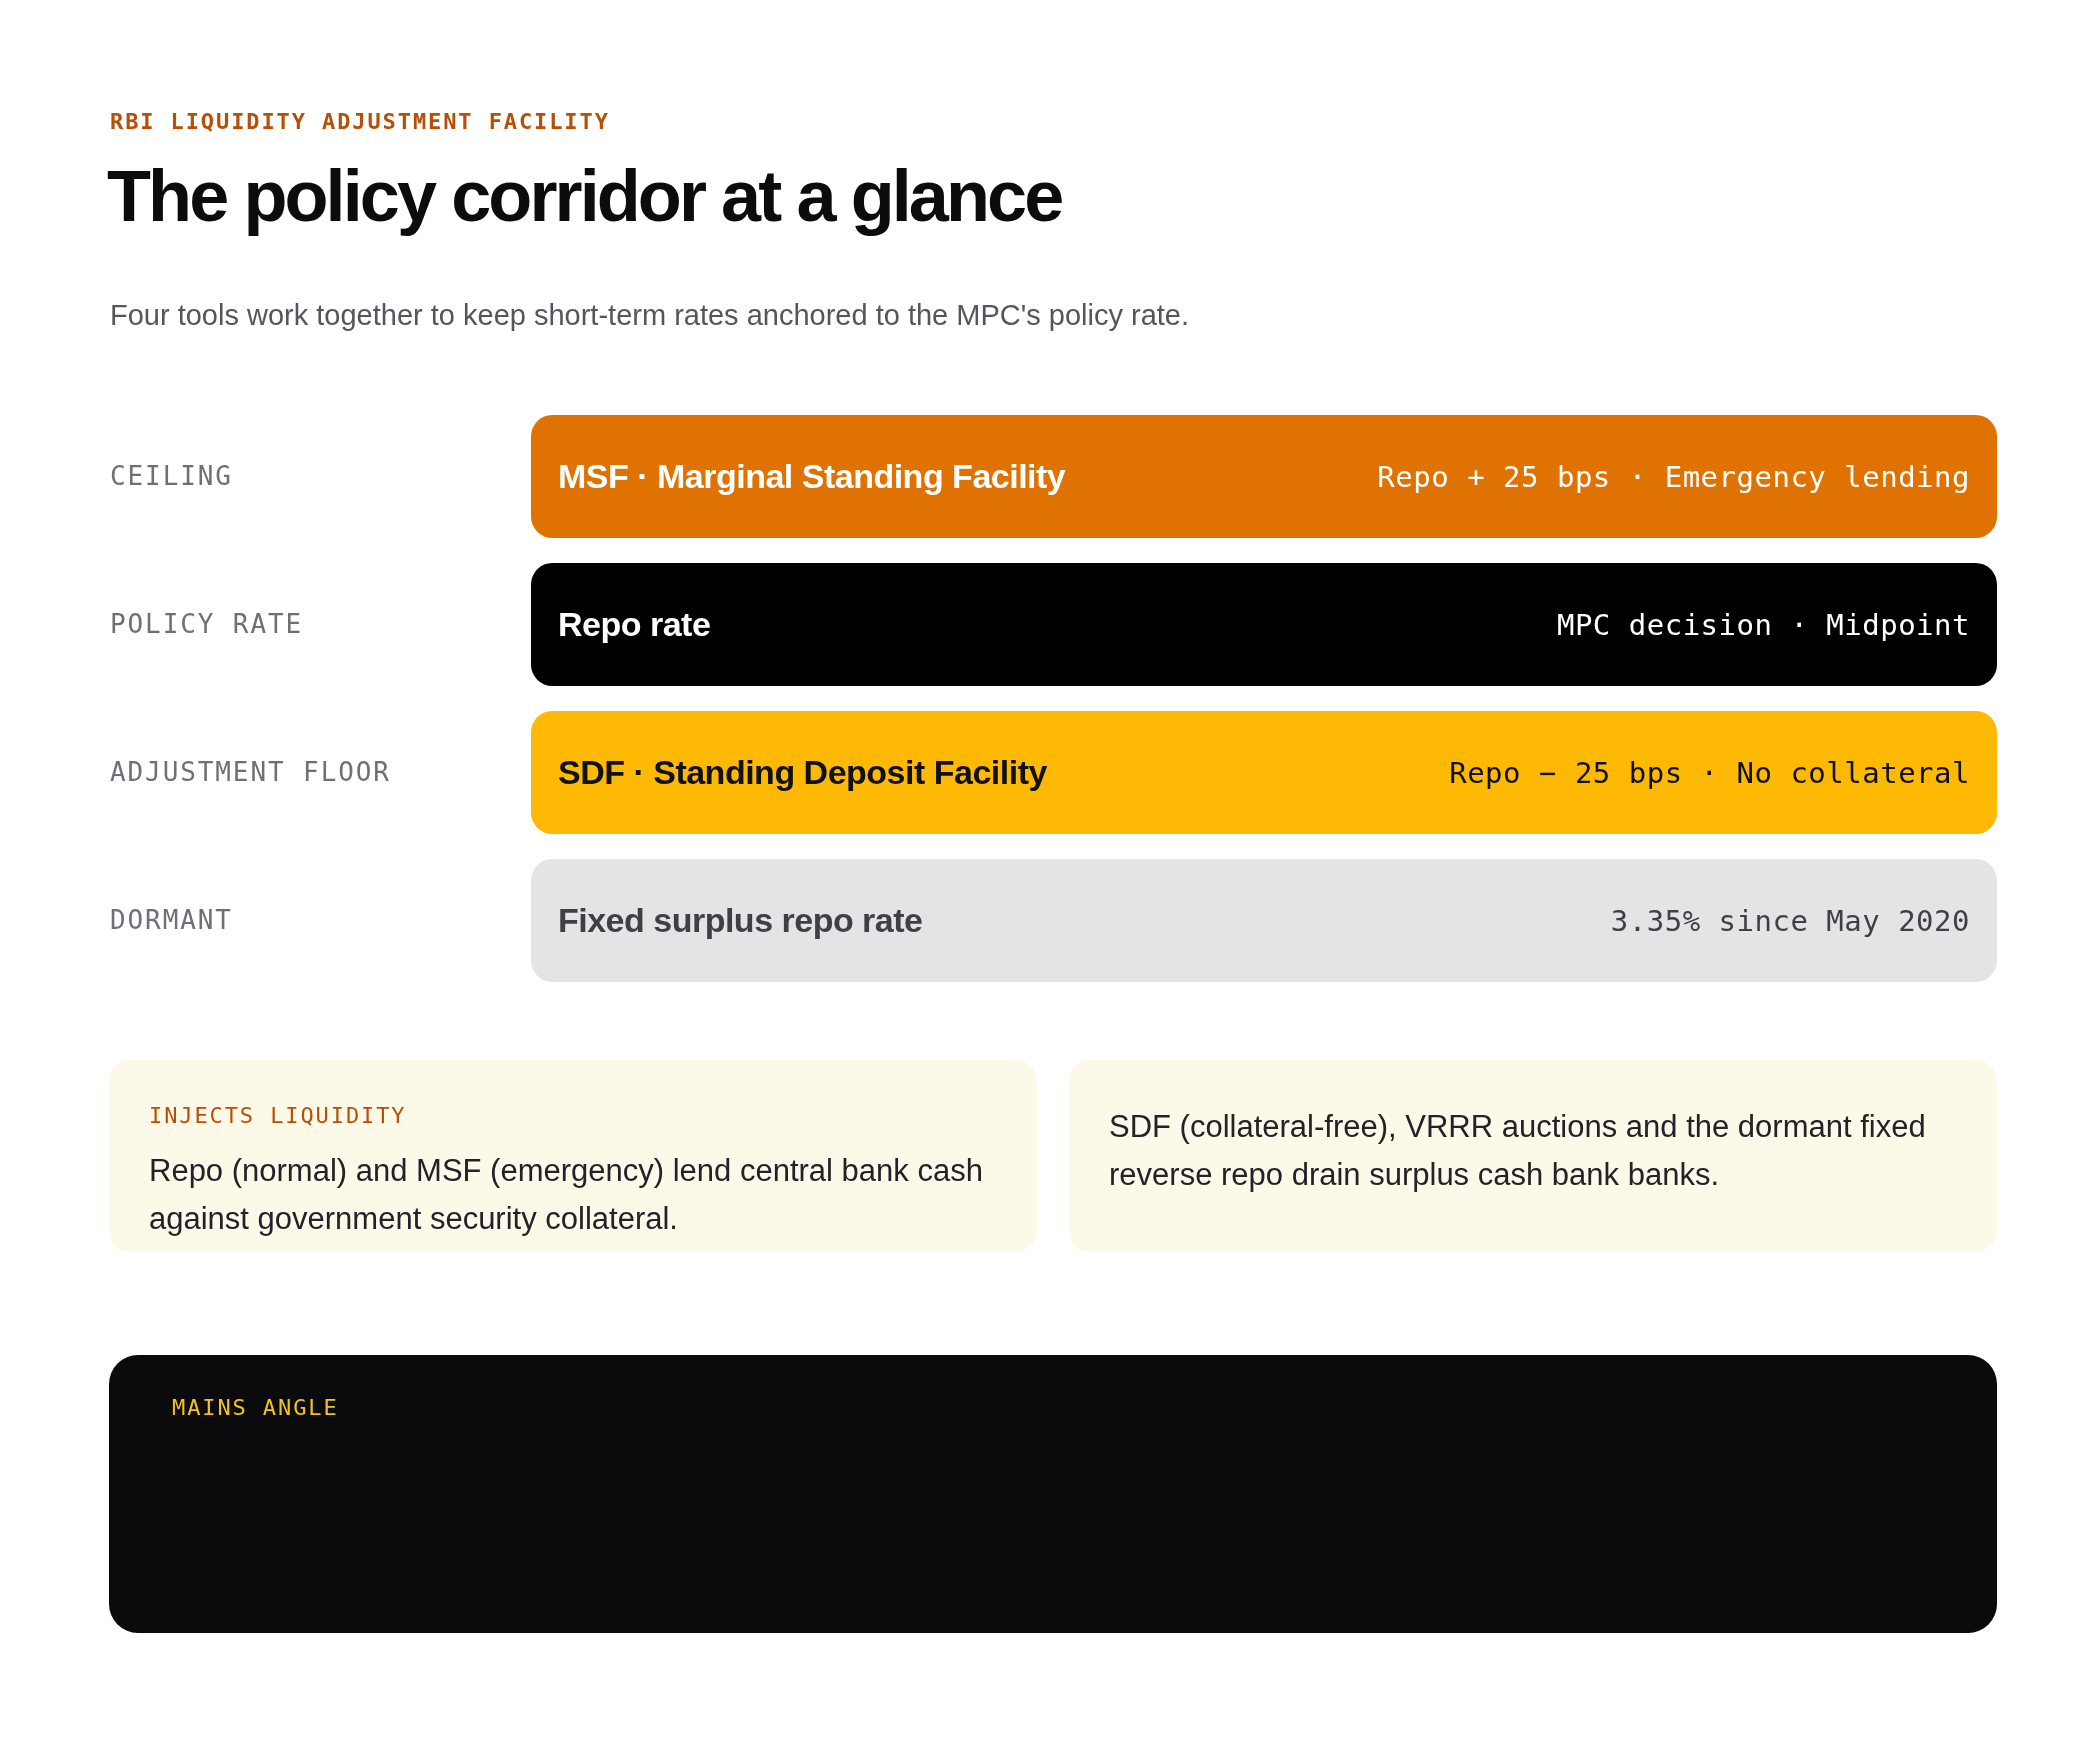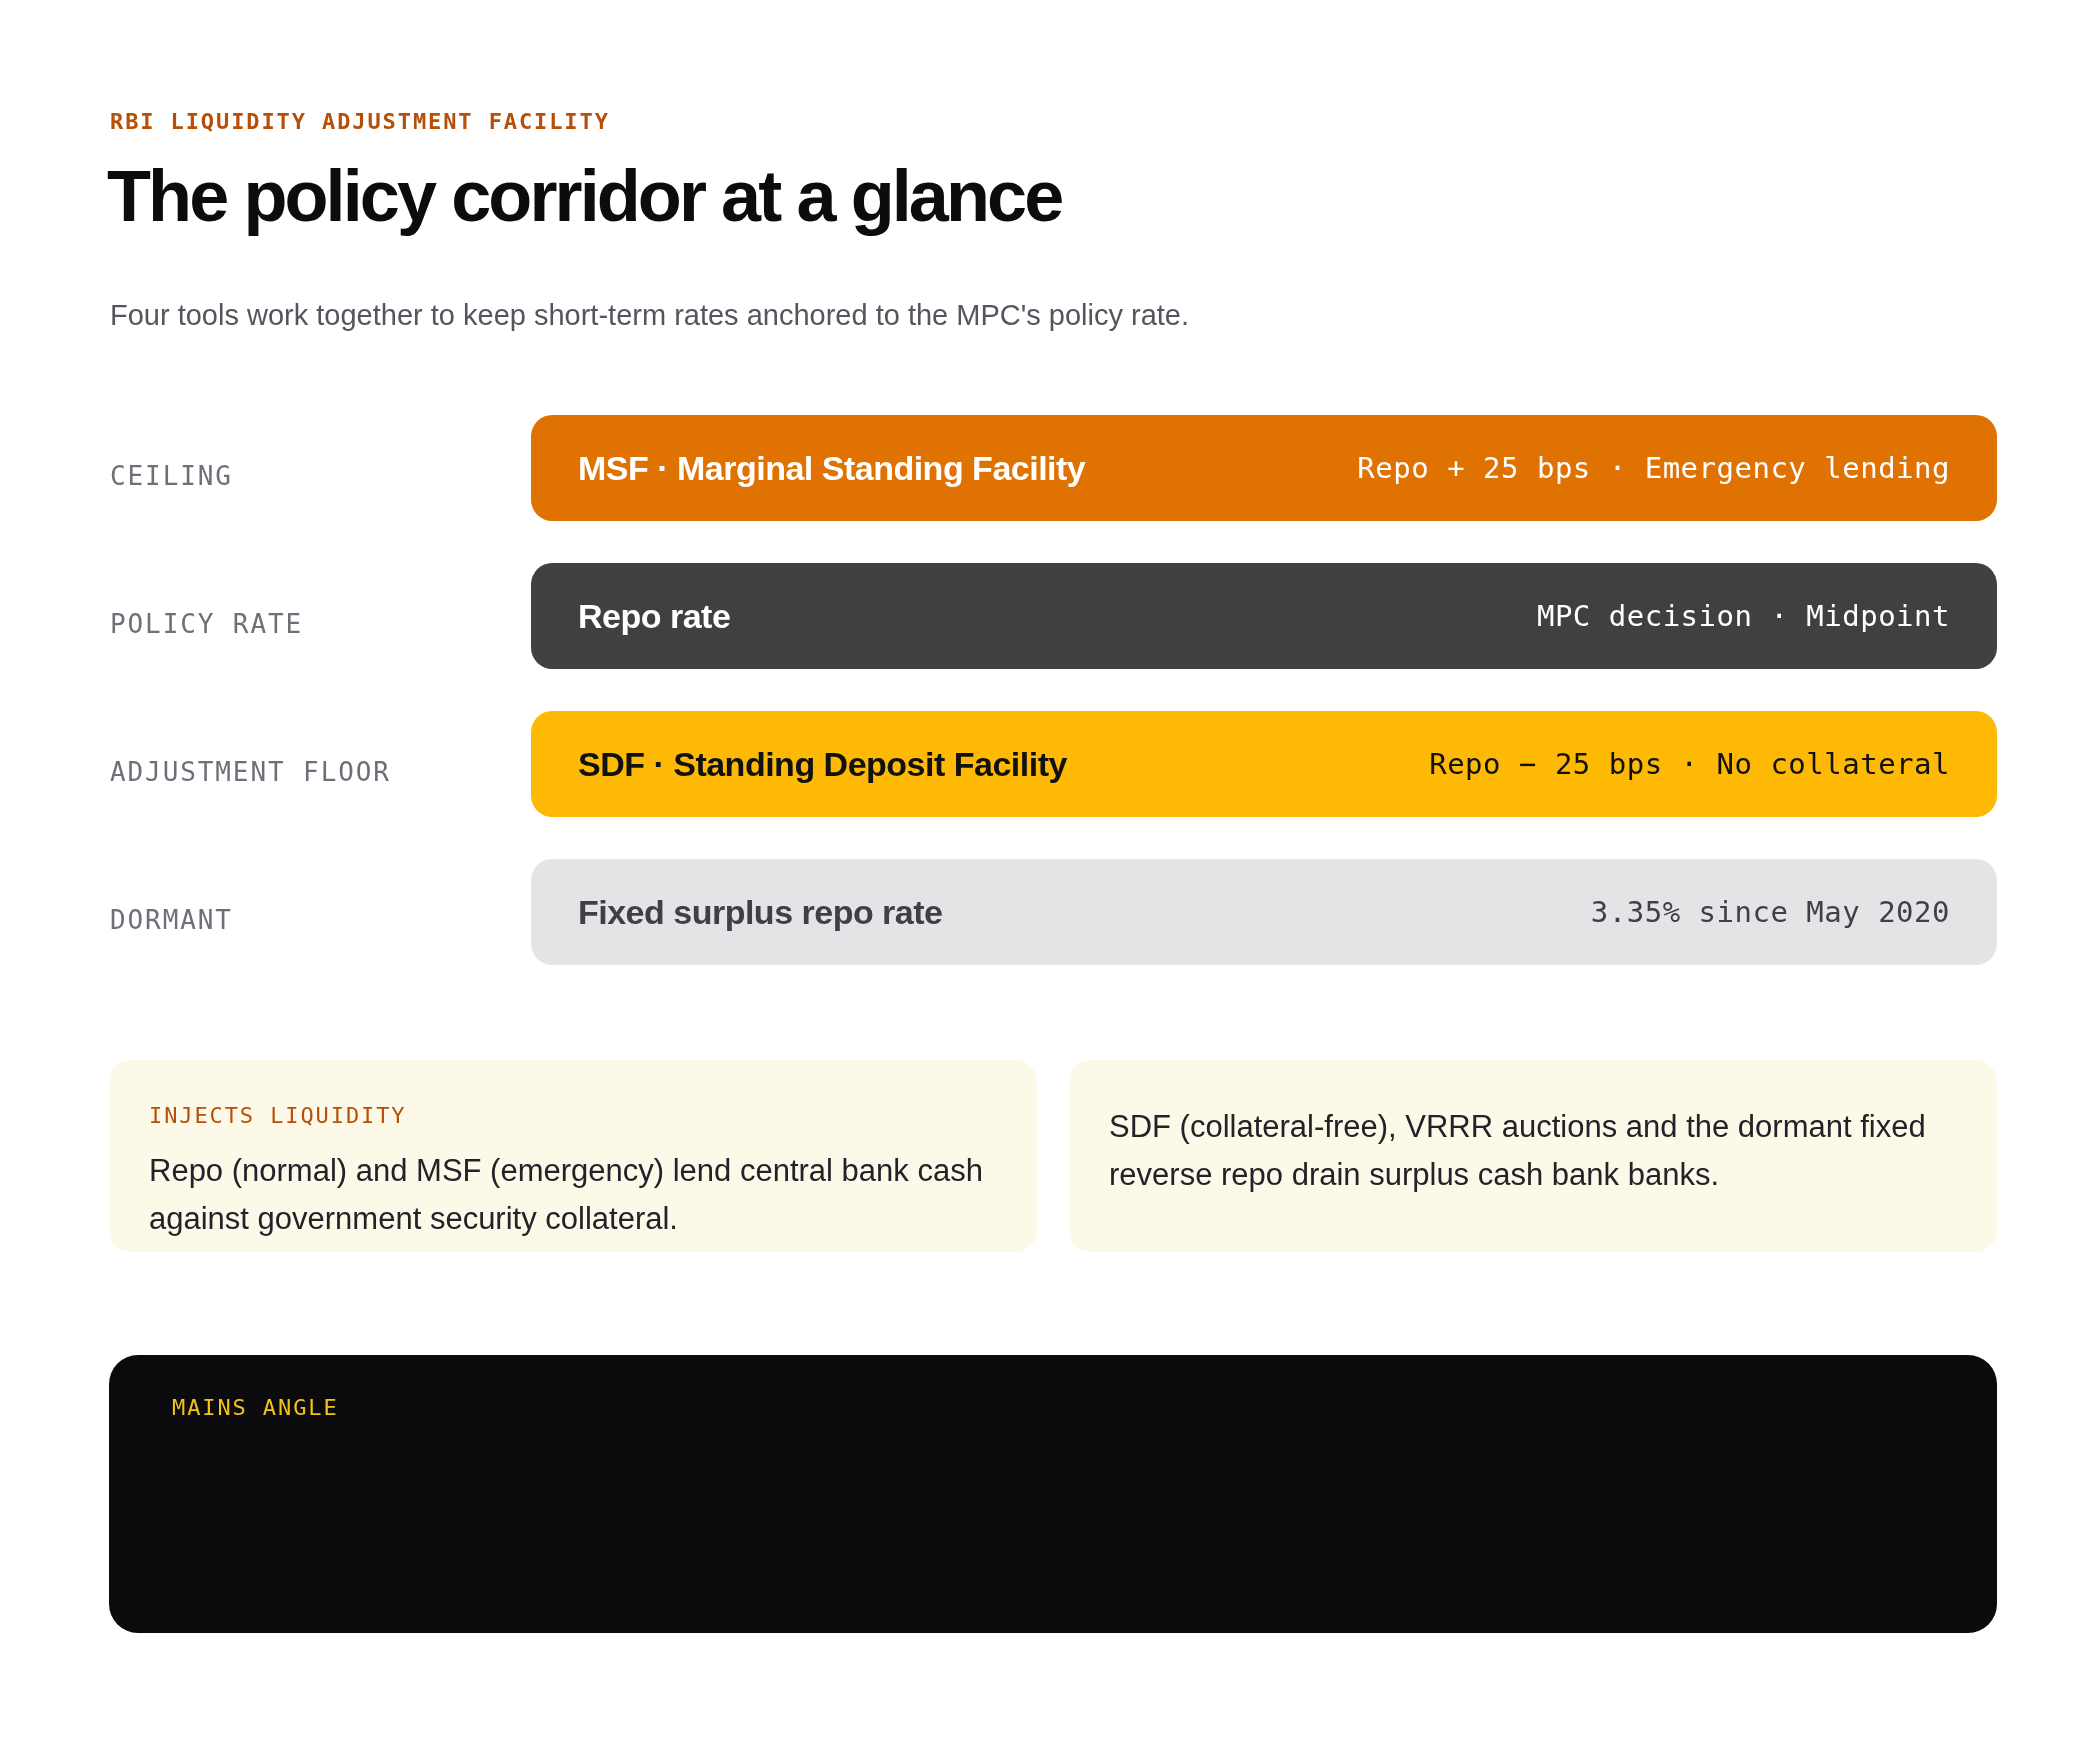--- a/index.html
+++ b/index.html
@@ -10,23 +10,23 @@
   .eyebrow { position:absolute; left:110px; top:109px; font-size:22px; font-weight:bold;
              letter-spacing:1.9px; color:#b84f07; }
   .title { position:absolute; left:107px; top:160px; font-size:72px; font-weight:bold;
            letter-spacing:-2.9px; color:#0c0c0e; line-height:1; }
   .subtitle { position:absolute; left:110px; top:299px; font-size:29px; color:#55555f; }
 
   .rows { position:absolute; left:110px; top:415px; width:1887px; }
   .row { position:relative; height:123px; margin-bottom:25px; }
   .row-label { position:absolute; left:0; top:0; height:123px; line-height:123px;
                font-size:26px; letter-spacing:1.9px; color:#6f6f7a; }
-  .bar { position:absolute; left:421px; right:0; top:0; height:106px; border-radius:21.3px;
+  .bar { position:absolute; left:421px; right:0; top:0; height:123px; border-radius:21.3px;
          display:flex; align-items:center; justify-content:space-between;
-         padding:0 47px; box-sizing:border-box; }
+         padding:0 27px; box-sizing:border-box; }
   .bar-title { font-size:34px; font-weight:bold; letter-spacing:-0.5px; }
   .bar-meta { font-size:29px; letter-spacing:0.5px; }
 
   .cards { position:absolute; left:109px; top:1060px; width:1888px; height:192px;
            display:flex; gap:32px; }
   .card { flex:1; background:#fdf9e9; border-radius:21.3px; padding:43px 39px 0 40px; box-sizing:border-box; }
   .card-label { font-size:22px; letter-spacing:1.9px; color:#b84f07; margin-bottom:19.4px; }
   .card-body { font-size:31px; line-height:48px; color:#222228; }
 
   .callout { position:absolute; left:109px; top:1355px; width:1888px; height:278px;
@@ -45,21 +45,21 @@
 <div class="rows">
   <div class="row">
     <div class="row-label mono">CEILING</div>
     <div class="bar" style="background: rgb(224, 114, 2); color: rgb(255, 255, 255);">
       <span class="bar-title">MSF · Marginal Standing Facility</span>
       <span class="bar-meta mono">Repo + 25 bps · Emergency lending</span>
     </div>
   </div>
   <div class="row">
     <div class="row-label mono">POLICY RATE</div>
-    <div class="bar" style="background: #404040; color: rgb(255, 255, 255);">
+    <div class="bar" style="background: #000000; color: rgb(255, 255, 255);">
       <span class="bar-title">Repo rate</span>
       <span class="bar-meta mono">MPC decision · Midpoint</span>
     </div>
   </div>
   <div class="row">
     <div class="row-label mono">ADJUSTMENT FLOOR</div>
     <div class="bar" style="background: rgb(253, 185, 4); color: rgb(17, 17, 17);">
       <span class="bar-title">SDF · Standing Deposit Facility</span>
       <span class="bar-meta mono">Repo − 25 bps · No collateral</span>
     </div>

